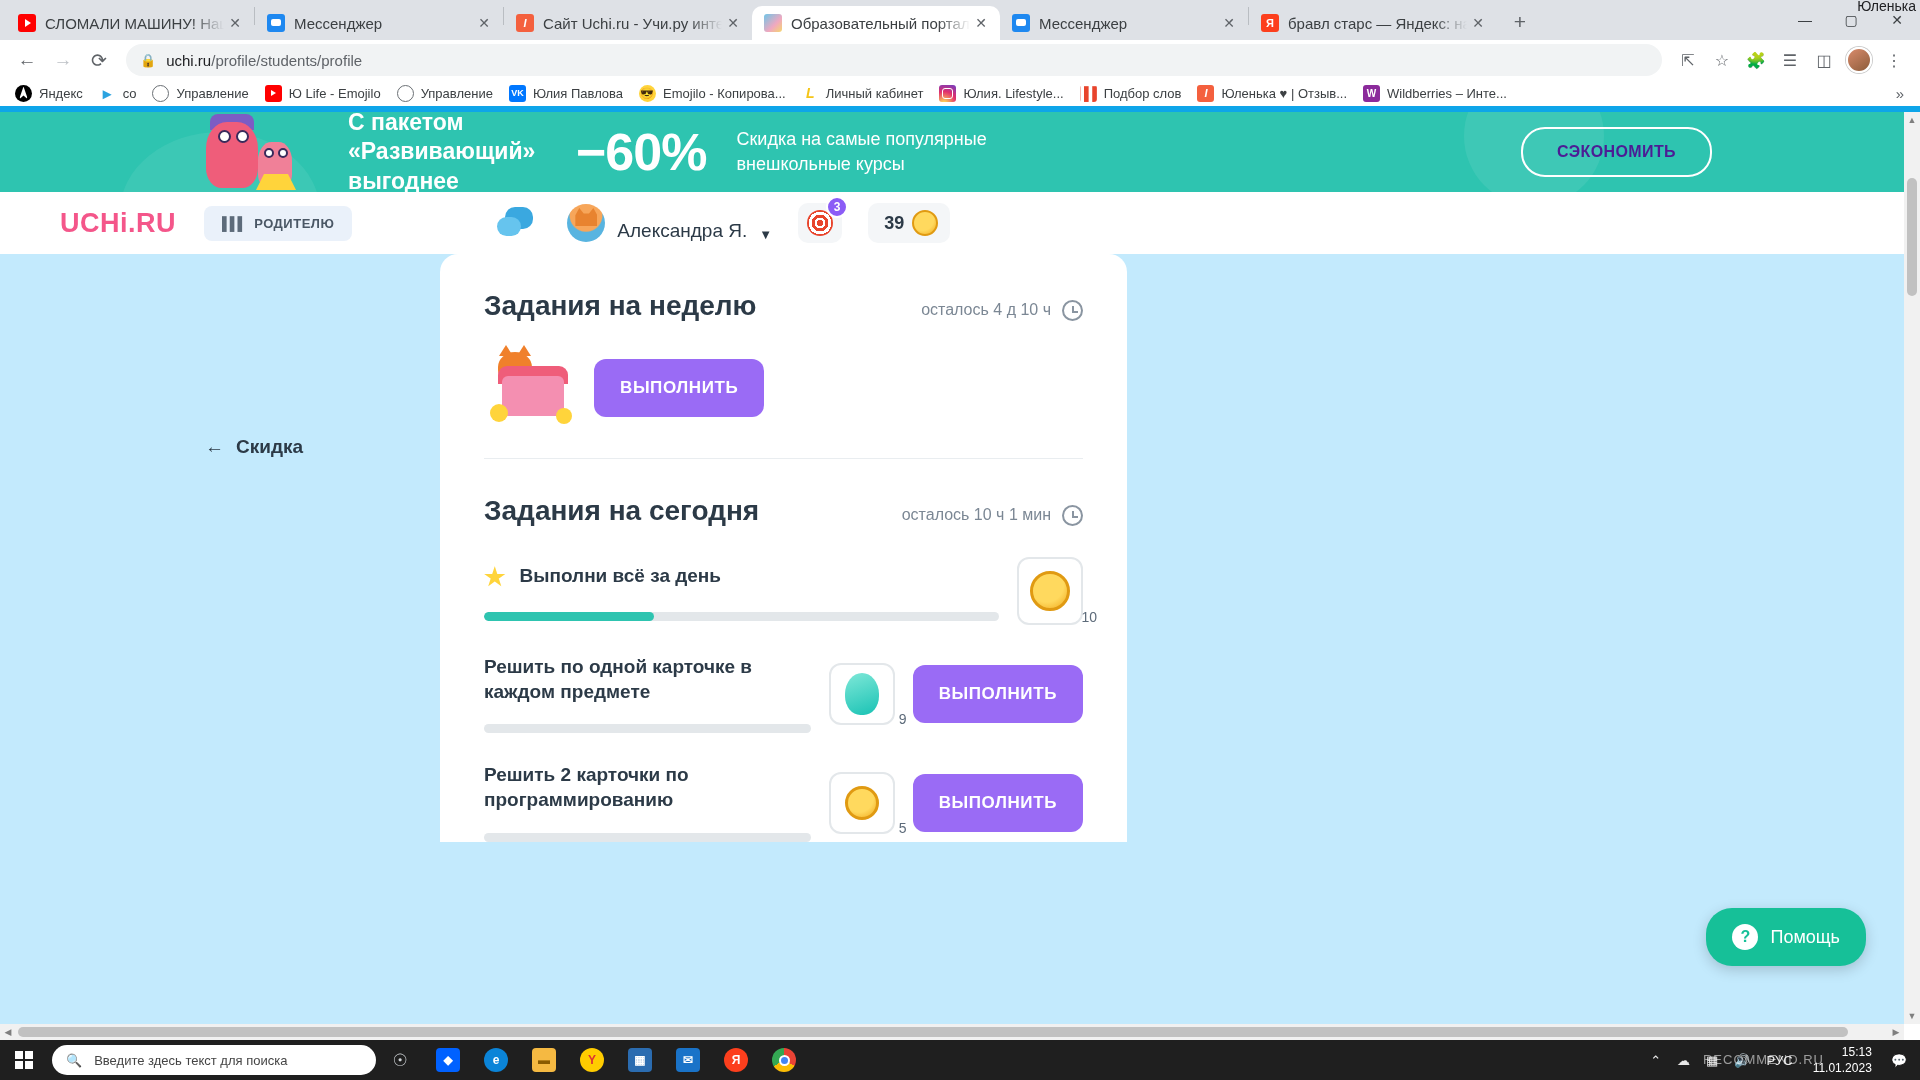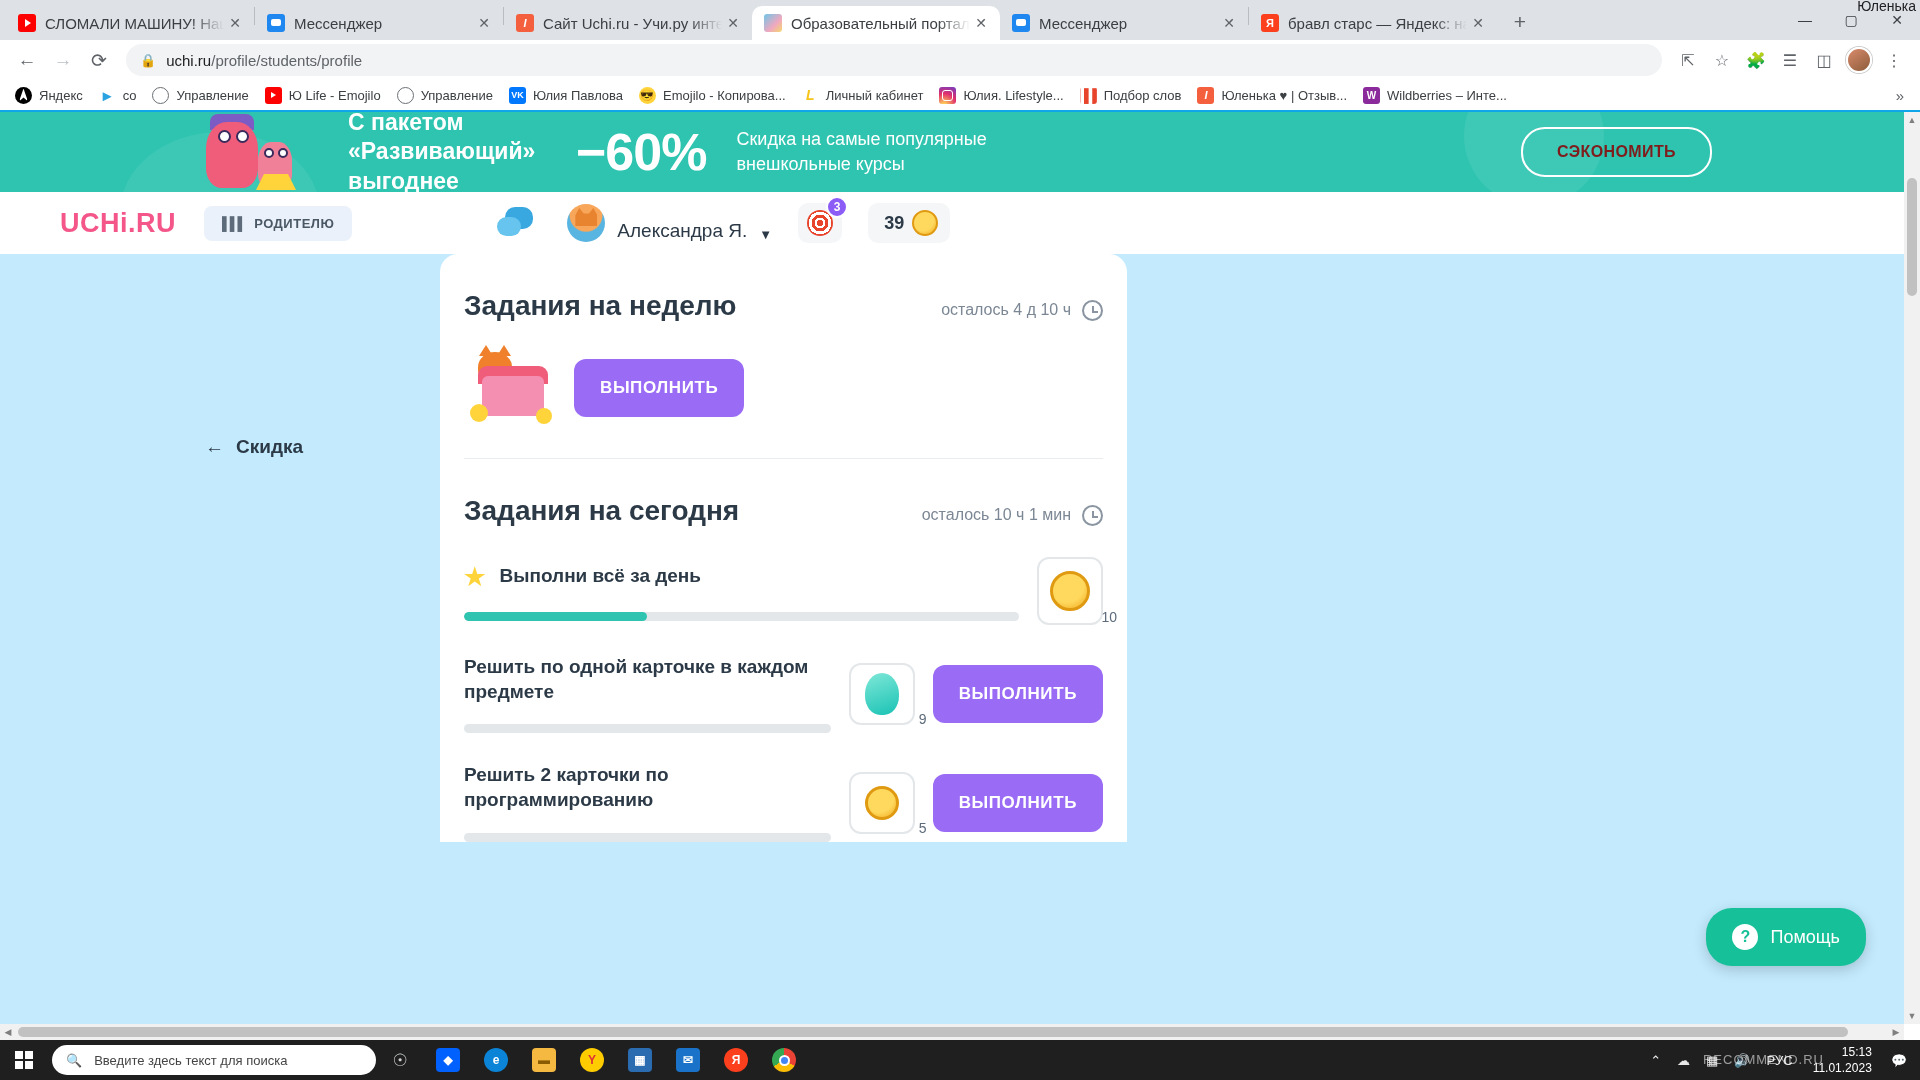--- a/index.html
+++ b/index.html
@@ -76,21 +76,21 @@
   .avatar-chrome {
     width: 26px; height: 26px; border-radius: 50%; margin: 0 4px;
     background: linear-gradient(145deg,#d98b6c,#8c5c3a);
     border: 2px solid #fff; box-shadow: 0 0 0 1px #ccc;
   }
 
   
   .bookmarks {
     height: 32px; background: #ffffff; display: flex; align-items: center;
     padding: 0 8px; gap: 2px; font-size: 13px; color: #3c4043;
-    border-bottom: 2px solid #0ea5e9; overflow: hidden;
+    border-bottom: 6px solid #0ea5e9; overflow: hidden;
   }
   .bm { display: flex; align-items: center; padding: 3px 7px; border-radius: 4px; white-space: nowrap; flex: 0 0 auto; }
   .bm-ico { width: 17px; height: 17px; flex: 0 0 17px; margin-right: 7px; border-radius: 3px;
             display:flex; align-items:center; justify-content:center; font-size:10px; color:#fff; font-weight:bold; overflow:hidden;}
   .bm-overflow { margin-left: auto; padding: 0 8px; color: #5f6368; font-size: 15px; }
   .ico-ya-black { background:#000; border-radius:50%; position:relative; }
   .ico-ya-black::after{content:"";position:absolute;left:4px;top:2px;width:9px;height:13px;background:#fff;border-radius:50% 50% 50% 50%/60% 60% 40% 40%;clip-path:polygon(50% 0,100% 100%,50% 70%,0 100%);}
   .ico-tg { background:transparent; color:#2ba3e0; font-size:15px; }
   .ico-gray-globe { background:#fff; border:1.5px solid #6b7075; border-radius:50%; }
   .ico-yt { background:#ff0000; }
@@ -118,21 +118,21 @@
   .dino { position:absolute; background:#ef5d7a; border-radius: 40% 40% 30% 30%; }
   .dino-big { left: 14px; top: 10px; width: 52px; height: 66px; background:#ef5d7a; }
   .dino-small { left: 66px; top: 30px; width: 34px; height: 46px; background:#f08098; }
   .dino-hat { position:absolute; left: 18px; top: 2px; width: 44px; height: 16px; background:#7c5cc4; border-radius: 8px 8px 0 0; }
   .dino-eye { position:absolute; width:13px; height:13px; background:#fff; border-radius:50%; border:2px solid #3a2b5c;}
   .dino-skirt{position:absolute;left:64px;top:62px;width:40px;height:16px;background:#ffd43b;clip-path:polygon(20% 0,80% 0,100% 100%,0 100%);}
   .promo-t1 { font-size: 23px; font-weight: bold; color: #fff; line-height: 1.28; width: 210px; flex: 0 0 210px; margin-left: 6px; }
   .promo-off { font-size: 52px; font-weight: bold; color: #fff; margin: 0 30px 0 18px; letter-spacing: -1px; }
   .promo-t2 { font-size: 18px; color: #fff; line-height: 1.38; width: 270px; }
   .promo-btn {
-    margin-left: auto; border: 2px solid #fff; color: #7f1d1d; border-radius: 24px;
+    margin-left: auto; border: 2px solid #fff; color: #4c1d95; border-radius: 24px;
     padding: 14px 34px; font-size: 16px; font-weight: bold; letter-spacing: .4px;
   }
 
   
   .site-header {
     position: absolute; left: 0; top: 80px; width: 1904px; height: 62px;
     background: #ffffff; display: flex; align-items: center; padding: 0 60px;
   }
   .logo { font-size: 27px; font-weight: bold; letter-spacing: .5px; color: #f4568a; }
   .parent-btn {
@@ -183,21 +183,21 @@
   }
 
   
   .page-body { position: absolute; left: 0; top: 142px; width: 1904px; height: 770px; background: #c3eafd; }
   .back-link {
     position: absolute; left: 205px; top: 182px; font-size: 19px; font-weight: bold;
     color: #2c3a47; display: flex; align-items: center; gap: 12px;
   }
   .card {
     position: absolute; left: 440px; top: 0px; width: 687px; background: #fff;
-    border-radius: 18px 18px 0 0; padding: 0 24px;
+    border-radius: 18px 18px 0 0; padding: 0 44px;
   }
   .sect { padding: 36px 0 0 0; }
   .sect-head { display: flex; align-items: baseline; justify-content: space-between; padding: 0 0 0 0; }
   .sect-title { font-size: 28px; font-weight: bold; color: #2c3a47; }
   .sect-left { display: flex; align-items: center; gap: 11px; font-size: 16px; color: #7b8794; }
   .clock { width: 21px; height: 21px; border: 2px solid #8a95a1; border-radius: 50%; position: relative; }
   .clock::before { content:""; position:absolute; left:8px; top:4px; width:2px; height:6px; background:#8a95a1; }
   .clock::after { content:""; position:absolute; left:8px; top:9px; width:6px; height:2px; background:#8a95a1; }
 
   .quest { display: flex; align-items: center; gap: 18px; padding: 30px 0 0 0; }

